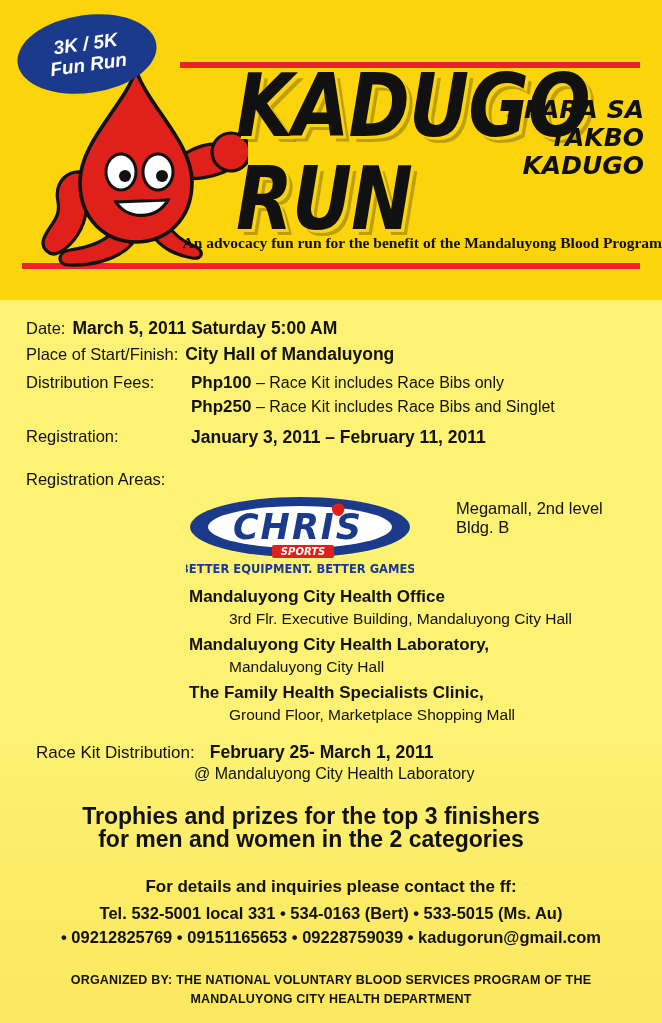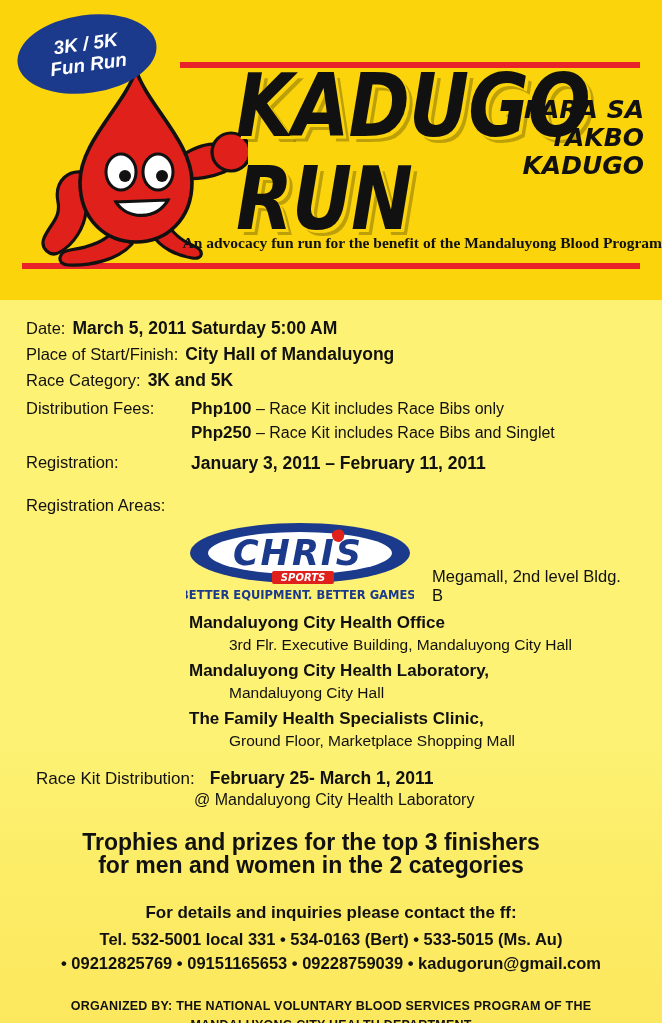--- a/index.html
+++ b/index.html
@@ -197,21 +197,22 @@
 
   .areas-label {
     margin-top: 22px;
     font-size: 16.5px;
   }
 
   
   .chris-block {
     margin-top: 4px;
     display: flex;
-    align-items: flex-end;
+    align-items: flex-start;
+    gap: 24px;
   }
   .chris-logo {
     width: 228px;
     height: 86px;
     position: relative;
     margin-left: 160px;
     flex: none;
   }
   .chris-mega {
     font-size: 16.5px;
@@ -341,24 +342,20 @@
     <div class="row">
       <span class="lbl">Date:</span>
       <span class="val">March 5, 2011 Saturday 5:00 AM</span>
     </div>
 
     <div class="row">
       <span class="lbl">Place of Start/Finish:</span>
       <span class="val">City Hall of Mandaluyong</span>
     </div>
 
-    <div class="row">
-      <span class="lbl">Race Category:</span>
-      <span class="val">3K and 5K</span>
-    </div>
 
     <div class="fees">
       <div class="fees-label lbl">Distribution Fees:</div>
       <div>
         <div class="fee-line">
           <span class="fee-amt">Php100</span>
           <span>– Race Kit includes Race Bibs only</span>
         </div>
         <div class="fee-line">
           <span class="fee-amt">Php250</span>

